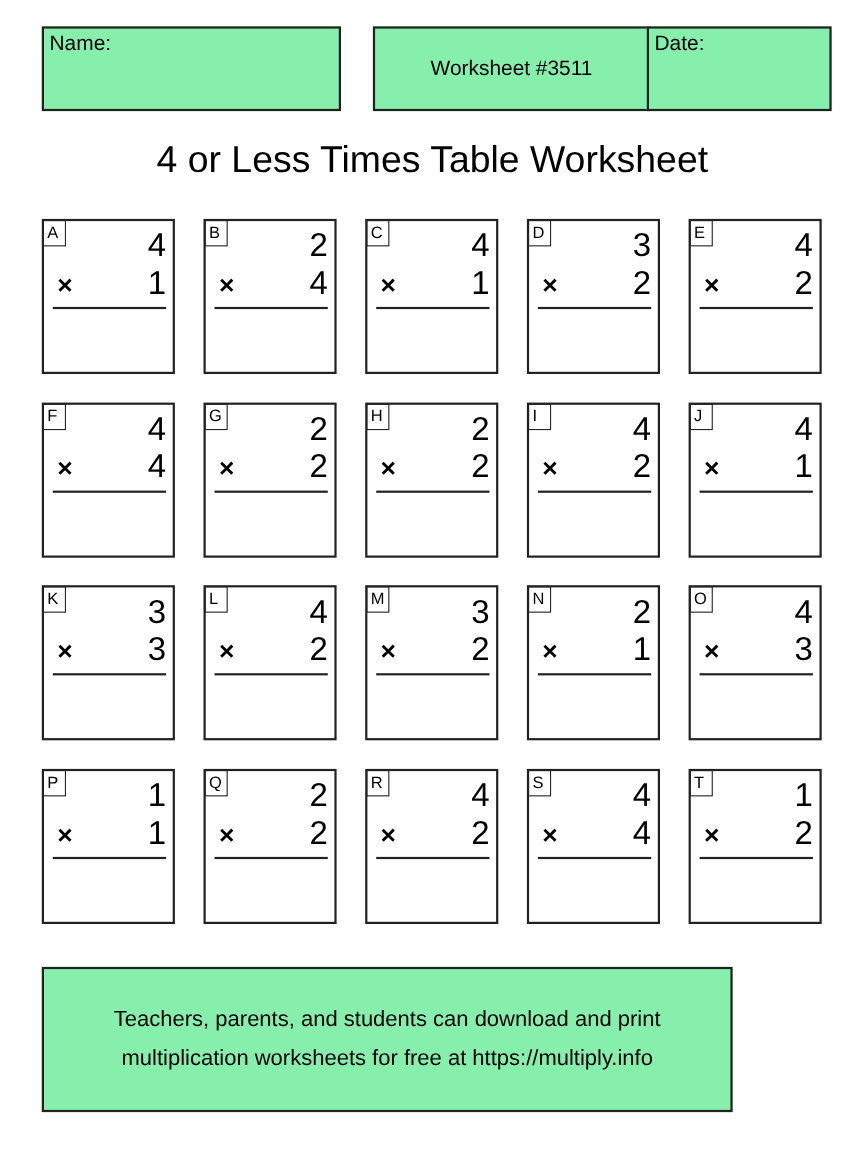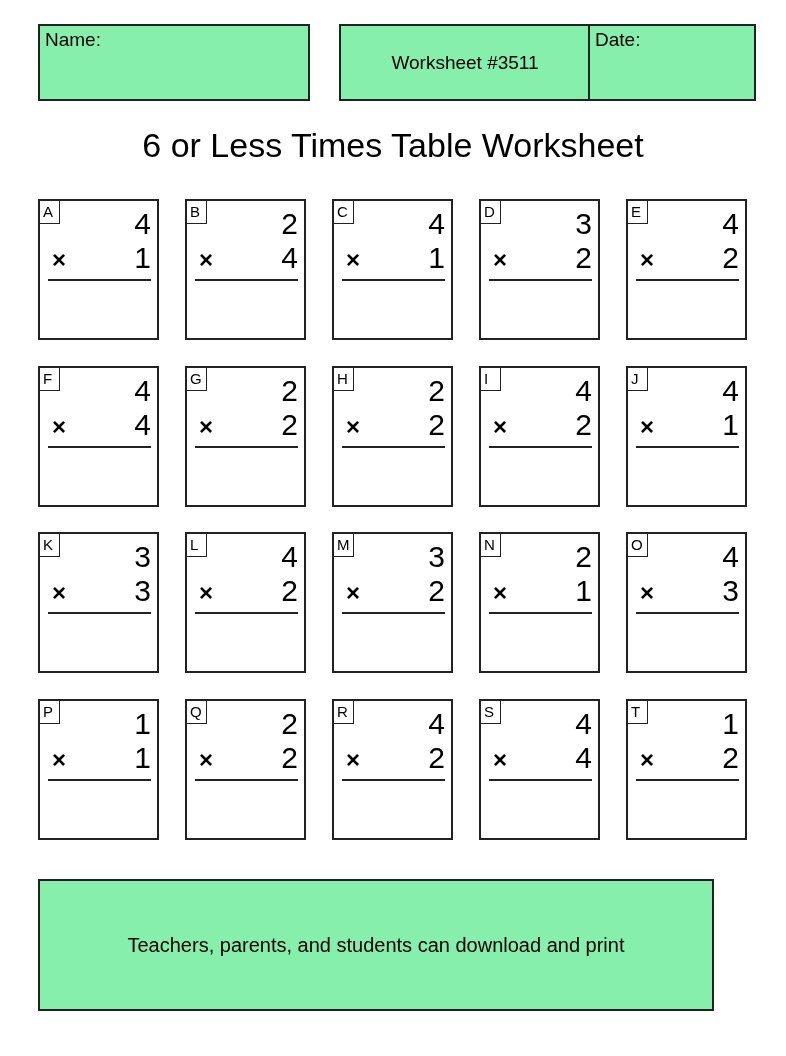--- a/index.html
+++ b/index.html
@@ -32,21 +32,21 @@
 </div>
 <div class="box" style="left:323px; top:24px; width:252px; height:77px;margin-left:16px;">
   <div class="hdr-center">
     <span>Worksheet #3511</span>
   </div>
 </div>
 <div class="box" style="left:588px; top:24px; width:168px; height:77px;">
   <span class="hdr-label">Date:</span>
 </div>
 
-<div class="title">6 or Less Times Table Worksheet</div>
+<div class="title">4 or Less Times Table Worksheet</div>
 
 <div id="grid">
     <div class="card" style="left: 38px; top: 199px;">
       <div class="letter">A</div>
       <div class="top-num">4</div>
       <div class="times">×</div>
       <div class="bot-num">1</div>
       <div class="rule"></div>
       <div class="answer"></div>
     </div>
@@ -197,17 +197,18 @@
     <div class="card" style="left: 626px; top: 699px;">
       <div class="letter">T</div>
       <div class="top-num">1</div>
       <div class="times">×</div>
       <div class="bot-num">2</div>
       <div class="rule"></div>
       <div class="answer"></div>
     </div>
   </div>
 
-<div class="box" style="left:38px; top:879px; width:676px; height:132px;">
+<div class="box" style="left:38px; top:879px; width:628px; height:132px;">
   <div class="footer-text">
     <span>Teachers, parents, and students can download and print</span>
+    <span>multiplication worksheets for free at https://multiply.info</span>
   </div>
 </div>
 
 </body></html>

